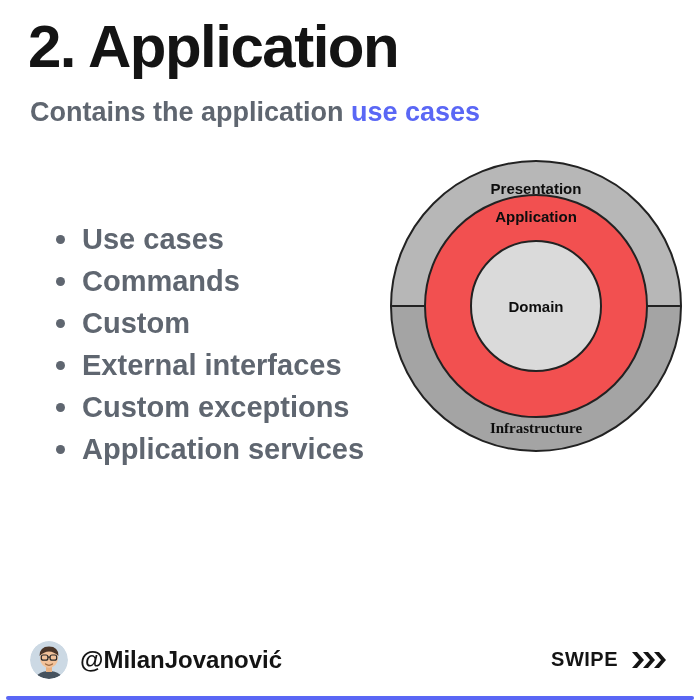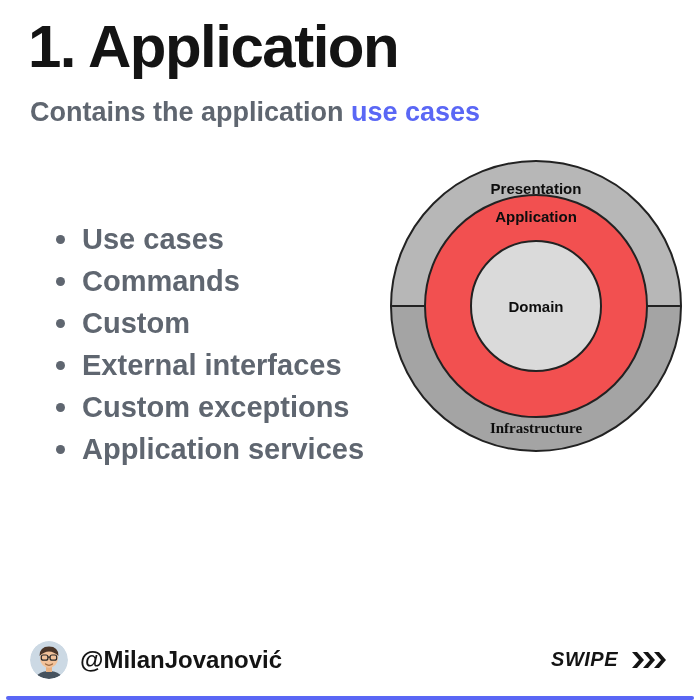--- a/index.html
+++ b/index.html
@@ -60,34 +60,34 @@
   .label-presentation { top:20px; }
   .label-application { top:48px; }
   .label-domain { top:50%; transform:translateY(-50%); }
   .label-infrastructure { bottom:15px;font-family:Liberation Serif, serif; }
 
   
   .footer-left { position:absolute; left:30px; top:641px; display:flex; align-items:center; gap:12px; }
   .avatar { width:38px; height:38px; border-radius:50%; display:block; }
   .handle { font-size:24px; font-weight:700; color:#141414; }
   .footer-right { position:absolute; right:30px; top:648px; display:flex; align-items:center; gap:10px; }
-  .swipe-label { font-size:20px; font-weight:800; letter-spacing:0.5px; color:#141414;font-style:italic; }
+  .swipe-label { font-size:20px; font-weight:800; letter-spacing:0.5px; color:#141414; }
   .swipe-arrows { display:block; }
 
   .bottom-bar {
     position:absolute; left:6px; right:6px; bottom:0; height:4px; border-radius:3px;
     background:var(--accent, #5a67f5);
   }
 </style>
 </head>
 <body>
 
 <div class="page">
 
-  <h1 class="title">1. Application</h1>
+  <h1 class="title">2. Application</h1>
 
   <p class="subtitle"><span>Contains the application </span><span class="accent">use cases</span></p>
 
   <ul class="feature-list">
     <li>Use cases</li>
     <li>Commands</li>
     <li>Custom</li>
     <li>External interfaces</li>
     <li>Custom exceptions</li>
     <li>Application services</li>

